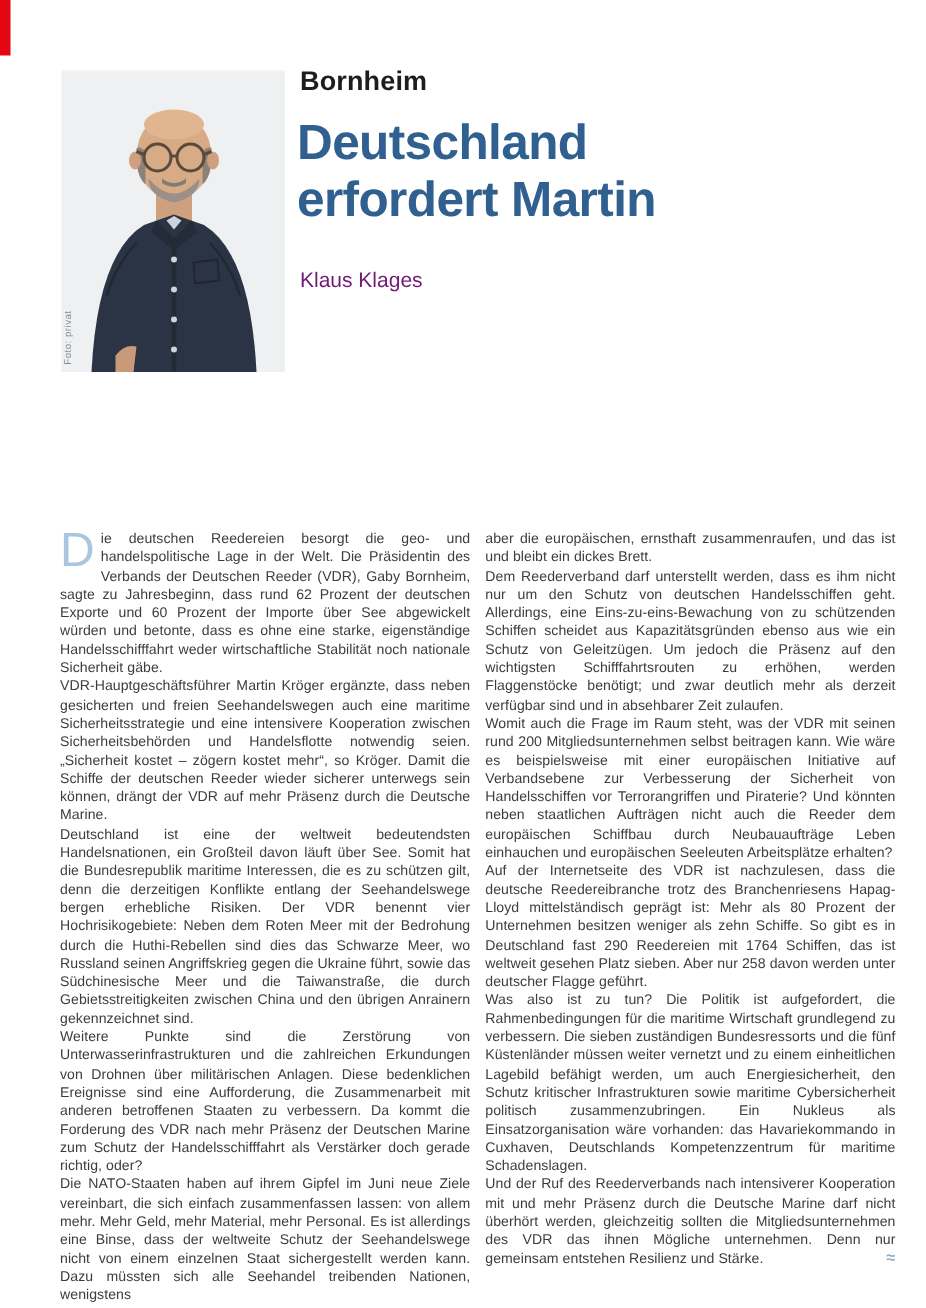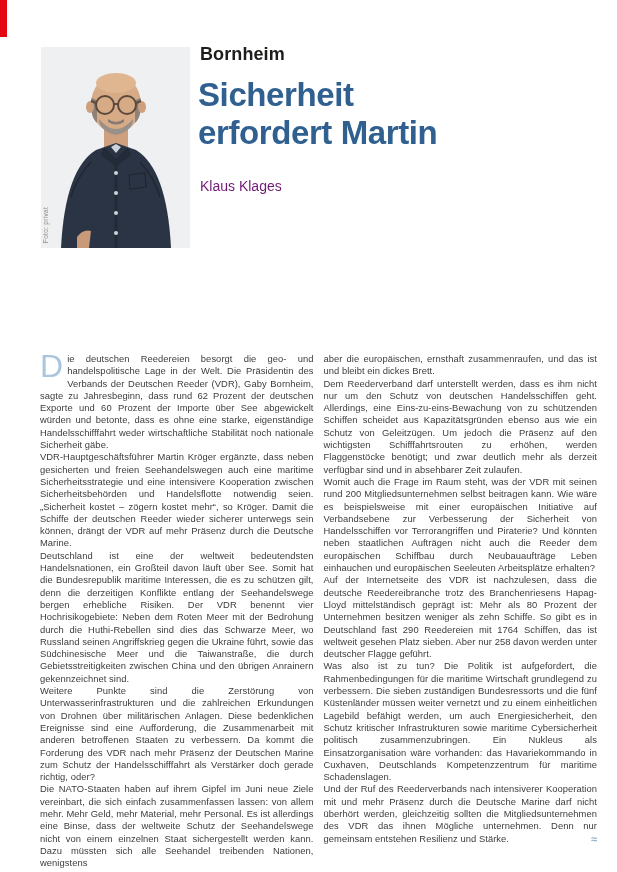--- a/index.html
+++ b/index.html
@@ -91,21 +91,21 @@
       <path d="M30 150 Q36 130 50 115" fill="none" stroke="#1f2733" stroke-width="1.5"></path>
       <path d="M119 150 Q113 130 99 115" fill="none" stroke="#1f2733" stroke-width="1.5"></path>
 
       <path d="M36 190 Q42 182 50 184 L48 201 L36 201 Z" fill="#c99a79"></path>
     </svg>
     <span class="credit">Foto: privat</span>
   </figure>
 
   <div class="kicker">Bornheim</div>
 
-  <h1 class="title"><span>Sicherheit</span><br><span>erfordert Martin</span></h1>
+  <h1 class="title"><span>Deutschland</span><br><span>erfordert Martin</span></h1>
 
   <div class="author">Klaus Klages</div>
 
   <div class="columns">
     <div class="col" id="col-left">
         <p><span class="dropcap">D</span>ie deutschen Reedereien besorgt die geo- und handelspolitische Lage in der Welt. Die Präsidentin des Verbands der Deutschen Reeder (VDR), Gaby Bornheim, sagte zu Jahresbeginn, dass rund 62 Prozent der deutschen Exporte und 60 Prozent der Importe über See abgewickelt würden und betonte, dass es ohne eine starke, eigenständige Handelsschifffahrt weder wirtschaftliche Stabilität noch nationale Sicherheit gäbe.</p>
         <p>VDR-Hauptgeschäftsführer Martin Kröger ergänzte, dass neben gesicherten und freien Seehandelswegen auch eine maritime Sicherheitsstrategie und eine intensivere Kooperation zwischen Sicherheitsbehörden und Handelsflotte notwendig seien. „Sicherheit kostet – zögern kostet mehr“, so Kröger. Damit die Schiffe der deutschen Reeder wieder sicherer unterwegs sein können, drängt der VDR auf mehr Präsenz durch die Deutsche Marine.</p>
         <p>Deutschland ist eine der weltweit bedeutendsten Handelsnationen, ein Großteil davon läuft über See. Somit hat die Bundesrepublik maritime Interessen, die es zu schützen gilt, denn die derzeitigen Konflikte entlang der Seehandelswege bergen erhebliche Risiken. Der VDR benennt vier Hochrisikogebiete: Neben dem Roten Meer mit der Bedrohung durch die Huthi-Rebellen sind dies das Schwarze Meer, wo Russland seinen Angriffskrieg gegen die Ukraine führt, sowie das Südchinesische Meer und die Taiwanstraße, die durch Gebietsstreitigkeiten zwischen China und den übrigen Anrainern gekennzeichnet sind.</p>
         <p>Weitere Punkte sind die Zerstörung von Unterwasserinfrastrukturen und die zahlreichen Erkundungen von Drohnen über militärischen Anlagen. Diese bedenklichen Ereignisse sind eine Aufforderung, die Zusammenarbeit mit anderen betroffenen Staaten zu verbessern. Da kommt die Forderung des VDR nach mehr Präsenz der Deutschen Marine zum Schutz der Handelsschifffahrt als Verstärker doch gerade richtig, oder?</p>
         <p>Die NATO-Staaten haben auf ihrem Gipfel im Juni neue Ziele vereinbart, die sich einfach zusammenfassen lassen: von allem mehr. Mehr Geld, mehr Material, mehr Personal. Es ist allerdings eine Binse, dass der weltweite Schutz der Seehandelswege nicht von einem einzelnen Staat sichergestellt werden kann. Dazu müssten sich alle Seehandel treibenden Nationen, wenigstens</p>

